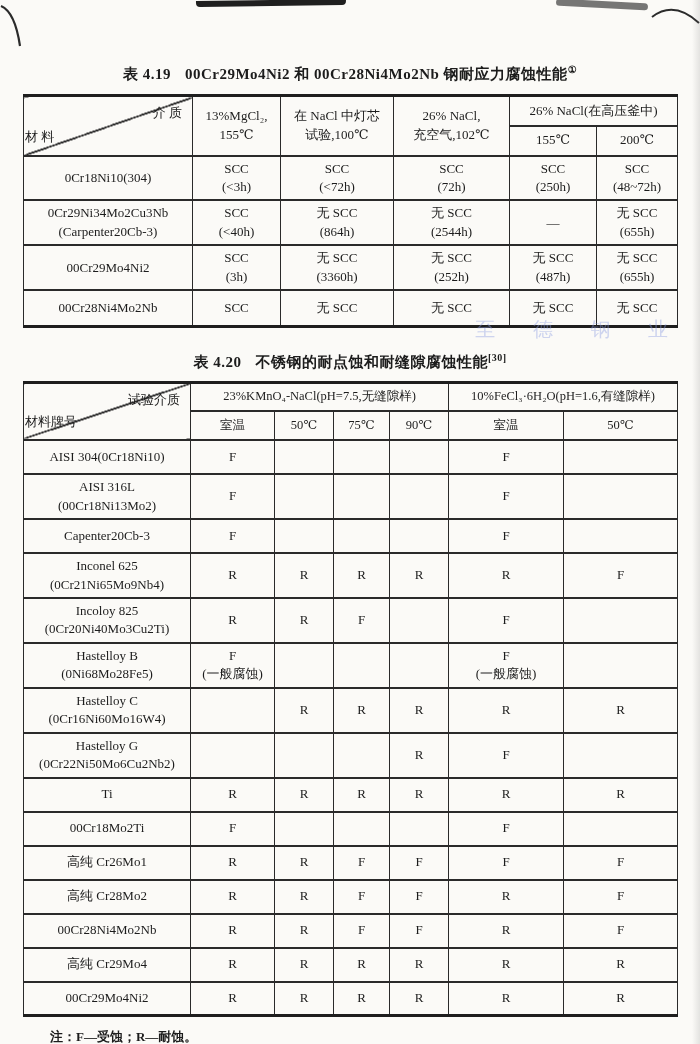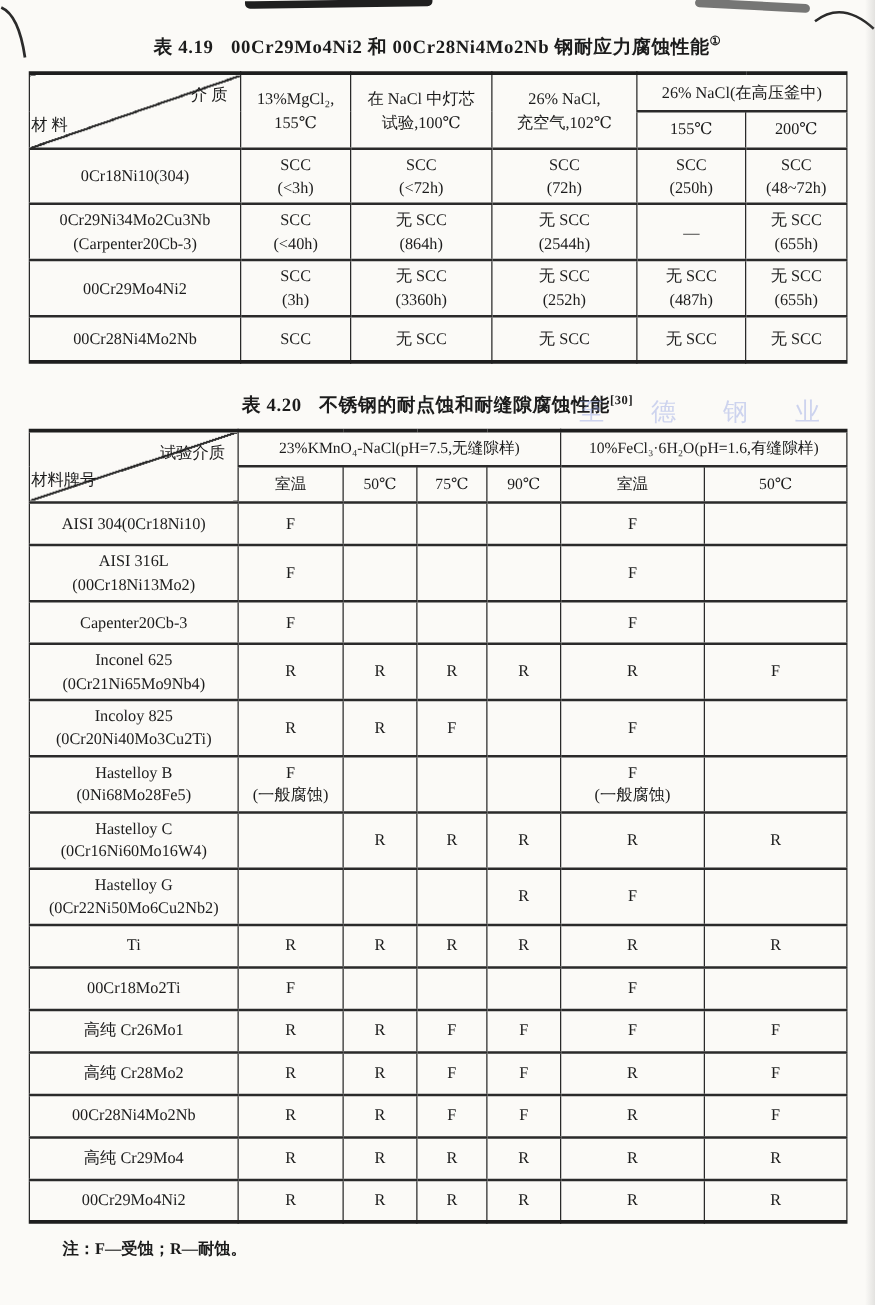--- a/index.html
+++ b/index.html
@@ -17,21 +17,21 @@
   }
   .artifacts{position:absolute;left:0;top:0;pointer-events:none;}
   .smudge1{position:absolute;left:196px;top:0;width:150px;height:6px;background:#1f1f1f;
     border-radius:0 0 4px 4px;transform:rotate(-0.8deg);}
   .smudge2{position:absolute;left:556px;top:1px;width:92px;height:7px;background:#4a4a4a;
     border-radius:4px;transform:rotate(3deg);opacity:.75;}
 
   .title{ text-align:center;font-weight:bold;font-size:15px;letter-spacing:0.5px; }
   .title .lbl{margin-right:14px;}
   .title sup{font-size:10px;font-weight:bold;}
-  .t1{padding-top:27px;}
+  .t1{padding-top:27px;margin-top:37px;}
   .t2{margin-top:24px;}
 
   table{border-collapse:collapse;table-layout:fixed;margin-left:23px;background:transparent;}
   table{border-top:3px solid #1e1e1e;border-bottom:3px solid #1e1e1e;
         border-left:1px solid #2a2a2a;border-right:1px solid #2a2a2a;border-radius:30px;}
   td{
     box-sizing:border-box;
     border:1px solid #2a2a2a;
     border-top-width:2px;border-bottom-width:2px;
     text-align:center;vertical-align:middle;
@@ -50,21 +50,21 @@
     background-image:linear-gradient(to bottom right,
       transparent calc(50% - 0.9px), #2a2a2a calc(50% - 0.9px),
       #2a2a2a calc(50% + 0.9px), transparent calc(50% + 0.9px));}
   .diag .diag-top{position:absolute;top:7px;right:10px;font-size:13px;}
   .diag .diag-bottom{position:absolute;bottom:8px;left:1px;font-size:13px;}
 
   .footnote{margin:13px 0 0 50px;font-size:13px;}
   .note{margin:11px 0 0 50px;font-size:13px;font-weight:bold;}
 
   .watermark{position:absolute;pointer-events:none;font-family:"Liberation Sans","DejaVu Sans",sans-serif;}
-  .wm1{top:316px;right:28px;font-size:20px;letter-spacing:16px;color:rgba(140,158,226,0.42);white-space:nowrap;}
+  .wm1{top:316px;right:16px;font-size:20px;letter-spacing:16px;color:rgba(140,158,226,0.42);white-space:nowrap;}
   .wm2{top:341px;right:5px;font-size:28px;letter-spacing:3px;color:rgba(122,150,232,0.46);white-space:nowrap;}
 </style>
 </head>
 <body>
 
 <div class="page">
 
   <div class="smudge1"></div>
   <div class="smudge2"></div>
   <svg class="artifacts" width="700" height="60">

